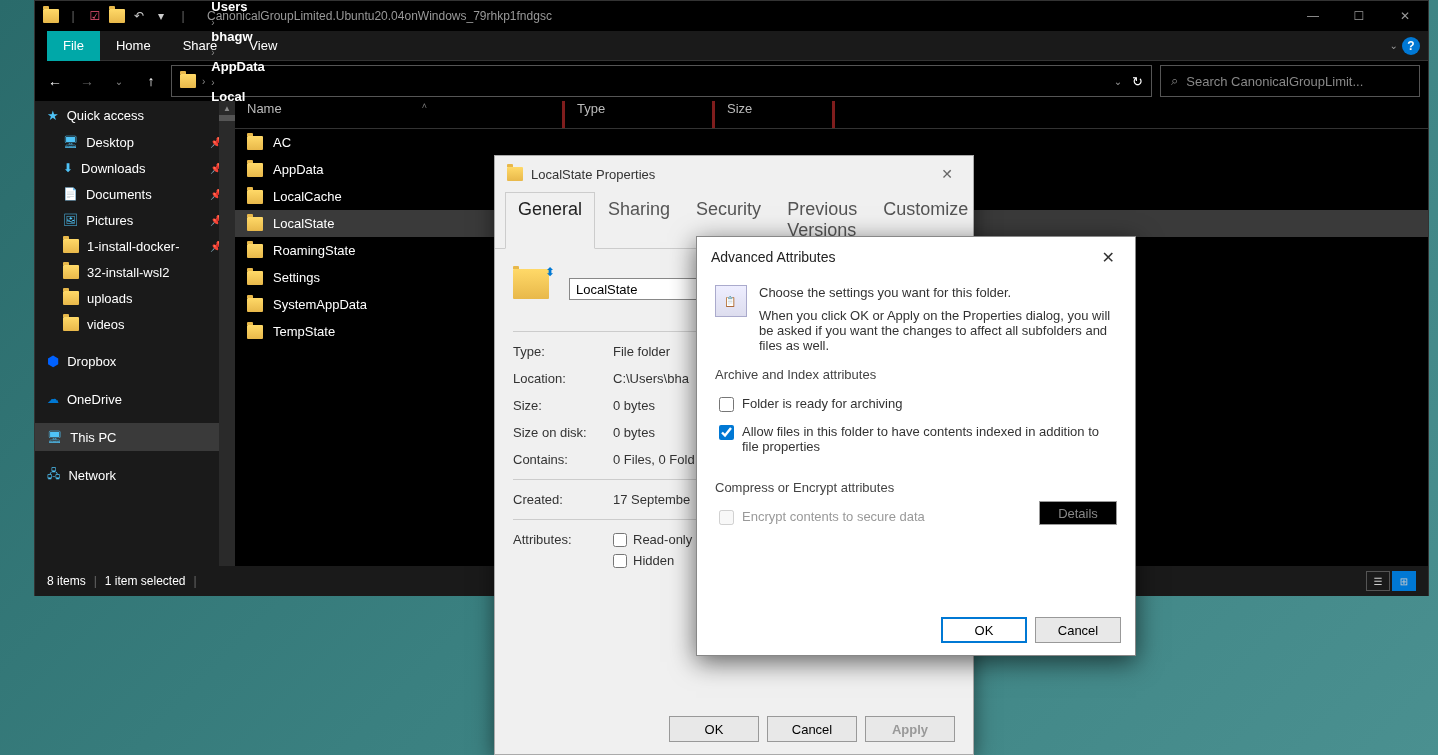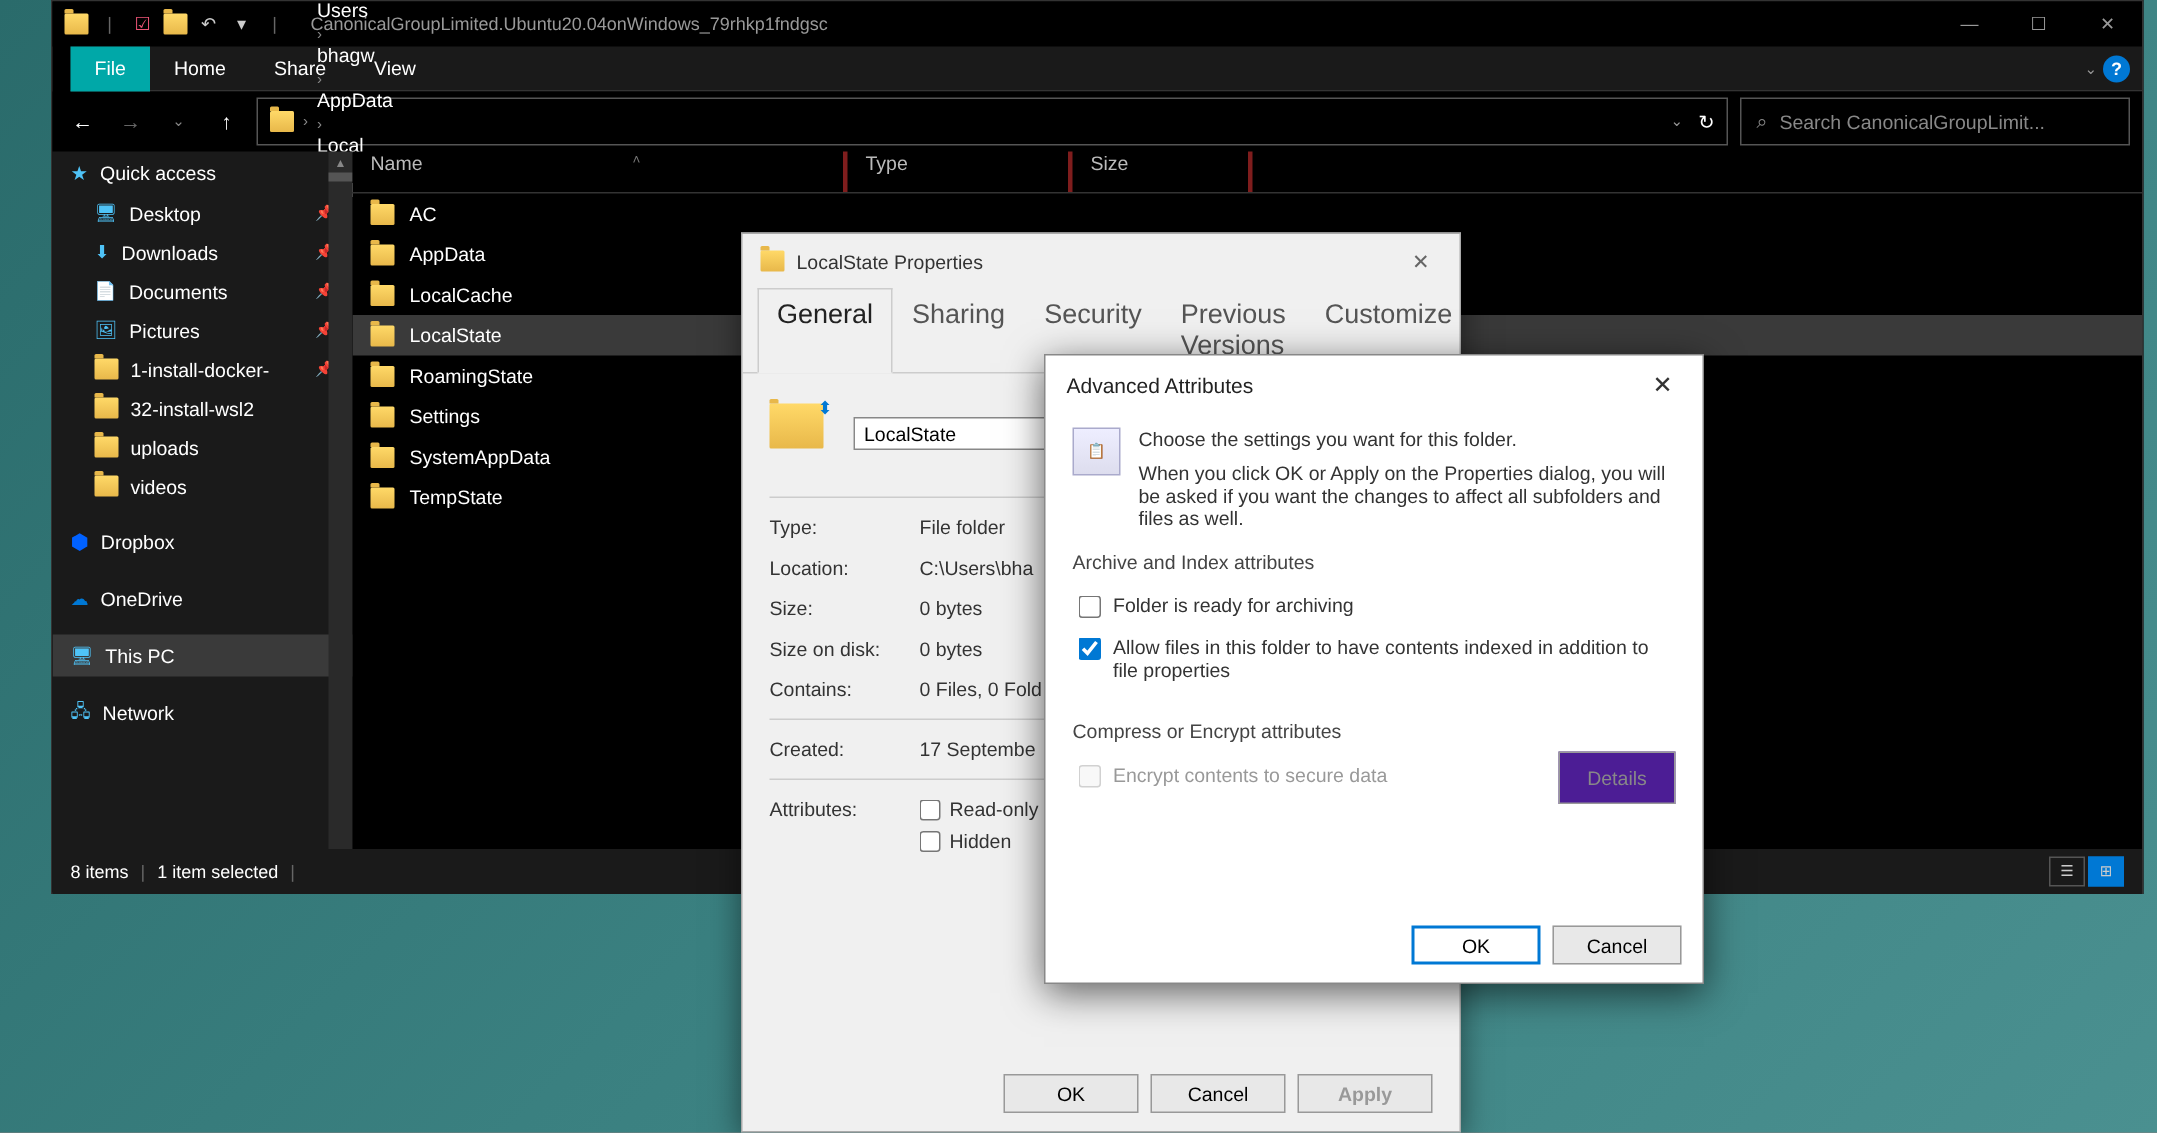--- a/index.html
+++ b/index.html
@@ -18,21 +18,21 @@
 
 .ribbon-tabs { height:30px; display:flex; align-items:center; background:#1a1a1a; border-bottom:1px solid #333;margin-left:12px; }
 .ribbon-tab { padding:0 16px; height:30px; display:flex; align-items:center; color:#fff; font-size:13px; }
 .ribbon-tab.file { background:#00a8a8; color:#fff; }
 .ribbon-right { margin-left:auto; display:flex; align-items:center; gap:4px; padding-right:8px; }
 .help-icon { width:18px; height:18px; border-radius:50%; background:#0078d4; color:#fff; display:flex; align-items:center; justify-content:center; font-size:12px; font-weight:bold; }
 
 .navbar { height:40px; display:flex; align-items:center; gap:8px; padding:0 8px; background:#000; }
 .nav-arrow { width:24px; height:24px; display:flex; align-items:center; justify-content:center; color:#fff; font-size:14px; }
 .addr { flex:1; height:32px; border:1px solid #555; display:flex; align-items:center; padding:0 8px; color:#fff; font-size:13px; gap:6px; }
-.addr .crumb { display:flex; align-items:center; gap:4px; }
+.addr .crumb { display:flex; align-items:center; gap:4px;font-weight:bold; }
 .addr .sep { color:#888; font-size:10px; }
 .addr-right { margin-left:auto; display:flex; align-items:center; gap:10px; color:#999; }
 .search { width:260px; height:32px; border:1px solid #555; display:flex; align-items:center; padding:0 10px; color:#888; font-size:13px; gap:8px; }
 
 .body { display:flex; height:465px; }
 .sidebar { width:200px; background:#1a1a1a; overflow:hidden; position:relative; }
 .side-scroll { position:absolute; right:0; top:0; width:16px; height:100%; background:#2a2a2a; }
 .side-scroll .thumb { position:absolute; top:14px; width:100%; background:#555; height:6px; }
 .side-scroll .arrow-up { position:absolute; top:0; width:16px; height:14px; display:flex; align-items:center; justify-content:center; color:#888; font-size:8px;}
 .side-item { display:flex; align-items:center; gap:8px; padding:4px 12px 4px 28px; color:#fff; font-size:13px; height:26px; }
@@ -82,21 +82,21 @@
 .adv-icon { width:32px; height:32px; border:1px solid #aac; background:linear-gradient(#eef,#dde); flex-shrink:0; display:flex; align-items:center; justify-content:center; font-size:10px; color:#557;}
 .adv-group { margin:10px 0 18px; }
 .adv-group-title { color:#444; margin-bottom:10px; }
 .adv-check { display:flex; align-items:flex-start; gap:8px; padding:4px 0 8px 4px; }
 .adv-check input { width:15px; height:15px; margin-top:1px; flex-shrink:0; }
 .adv-check.disabled { color:#999; }
 .adv-details-row { display:flex; justify-content:flex-end; margin-top:-32px; }
 .adv-footer { position:absolute; bottom:12px; right:14px; display:flex; gap:8px; }
 .adv-btn { width:86px; height:26px; border:1px solid #999; background:#e8e8e8; font-size:13px; }
 .adv-btn.ok { border:2px solid #0078d4; background:#fff; }
-.adv-btn.details { width:78px; height:35px; color:#888; background:#4c1d95;}
+.adv-btn.details { width:78px; height:24px; color:#888; background:#000000;}
 
 .star-ico { color:#4fc3f7; font-size:13px;}
 .monitor-ico { color:#4fc3f7; font-size:12px;}
 .dl-ico { color:#4fc3f7; font-size:12px;}
 .doc-ico { color:#ccc; font-size:12px;}
 .pic-ico { color:#4fc3f7; font-size:12px;}
 .dropbox-ico { color:#0061ff; font-size:14px;}
 .onedrive-ico { color:#0078d4; font-size:12px;}
 .pc-ico { color:#4fc3f7; font-size:12px;}
 .net-ico { color:#4fc3f7; font-size:12px;}

